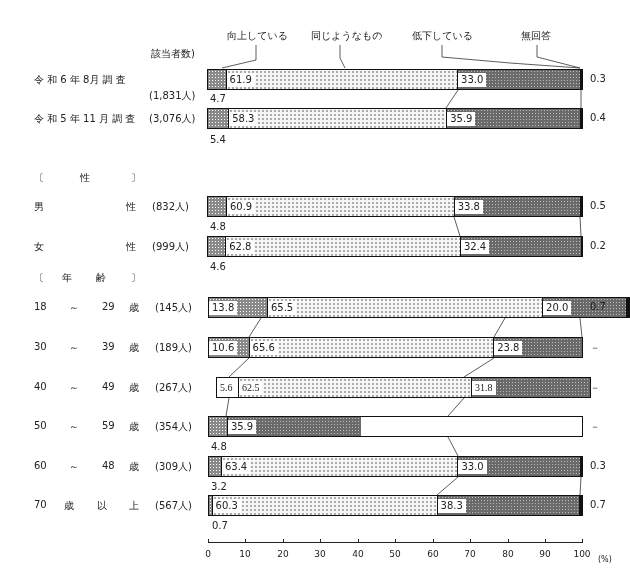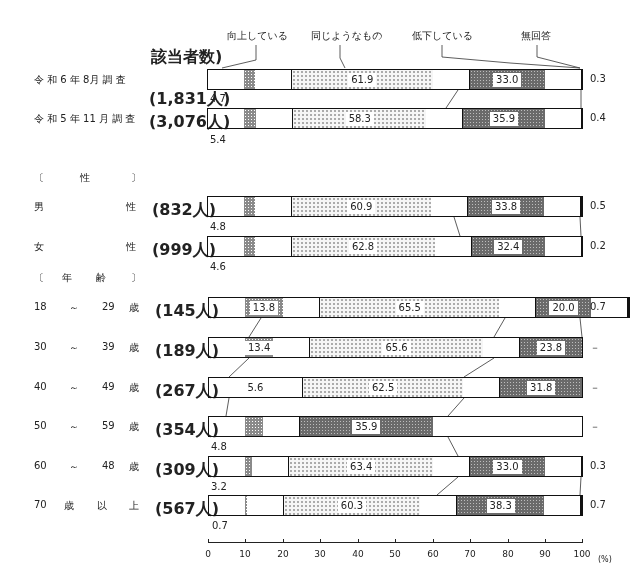--- a/index.html
+++ b/index.html
@@ -1,25 +1,25 @@
 <!DOCTYPE html>
 <html><head>
 <meta charset="utf-8">
 <style>
   html, body { margin: 0; padding: 0; background: #ffffff; }
   body { width: 630px; height: 574px; position: relative; overflow: hidden;
          font-family: "DejaVu Sans", "Liberation Sans", sans-serif; color: #222; }
   .abs { position: absolute; }
   .legend-label { font-size: 10px; white-space: nowrap; }
   .row-label { font-size: 10px; white-space: nowrap; letter-spacing: 0; }
-  .count { font-size: 16px; white-space: nowrap; font-weight: bold; }
+  .count { font-size: 10px; white-space: nowrap; }
   .side-val { font-size: 10px; }
   .below-val { font-size: 10px; }
   .bar { position: absolute; height: 21px; border: 1px solid #111; box-sizing: border-box; display: flex; }
-  .seg { height: 100%; box-sizing: border-box; position: relative; display: flex; align-items: center; justify-content: center; overflow: visible; margin-left: 36px; }
+  .seg { height: 100%; box-sizing: border-box; position: relative; display: flex; align-items: center; justify-content: flex-start; overflow: visible; }
   .seg + .seg { border-left: 1px solid #111; }
   .seg-up { background-color: #8a8a8a;
             background-image: radial-gradient(#ffffff 0.8px, transparent 0.9px);
             background-size: 3px 3px; }
   .seg-same { background-color: #f6f6f6;
               background-image: radial-gradient(#555 0.6px, transparent 0.8px);
               background-size: 4px 4px; }
   .seg-down { background-color: #6a6a6a;
               background-image: radial-gradient(#bdbdbd 0.7px, transparent 0.9px);
               background-size: 3px 3px; }
@@ -159,37 +159,37 @@
 </div>
 <div class="abs side-val" style="left:590px;top:301px;">0.7</div>
 
 <div class="abs row-label" style="left:34px;top:341px;">30</div>
 <div class="abs row-label" style="left:69px;top:341px;">～</div>
 <div class="abs row-label" style="left:102px;top:341px;">39</div>
 <div class="abs row-label" style="left:129px;top:341px;">歳</div>
 <div class="abs count" style="left:155px;top:341px;">(189人)</div>
 <div class="bar" style="left:208px;top:337px;width:375px;">
   <div class="seg seg-up" style="width:10.6%;">
-      <span class="seg-text">13.4</span>
+      <span class="seg-text">10.6</span>
     </div>
   <div class="seg seg-same" style="width:65.6%;">
       <span class="seg-text">65.6</span>
     </div>
   <div class="seg seg-down" style="width:23.8%;">
       <span class="seg-text">23.8</span>
     </div>
 </div>
 <div class="abs side-val" style="left:590px;top:341px;">－</div>
 
 <div class="abs row-label" style="left:34px;top:381px;">40</div>
 <div class="abs row-label" style="left:69px;top:381px;">～</div>
 <div class="abs row-label" style="left:102px;top:381px;">49</div>
 <div class="abs row-label" style="left:129px;top:381px;">歳</div>
 <div class="abs count" style="left:155px;top:381px;">(267人)</div>
-<div class="bar" style="left:208px;top:377px;width:375px;">
+<div class="bar" style="left:216px;top:377px;width:375px;font-family:Liberation Serif, serif;">
   <div class="seg" style="width:5.6%;background:#fff;">
       <span class="seg-text">5.6</span>
     </div>
   <div class="seg seg-same" style="width:62.5%;">
       <span class="seg-text">62.5</span>
     </div>
   <div class="seg seg-down" style="width:31.9%;">
       <span class="seg-text">31.8</span>
     </div>
 </div>

